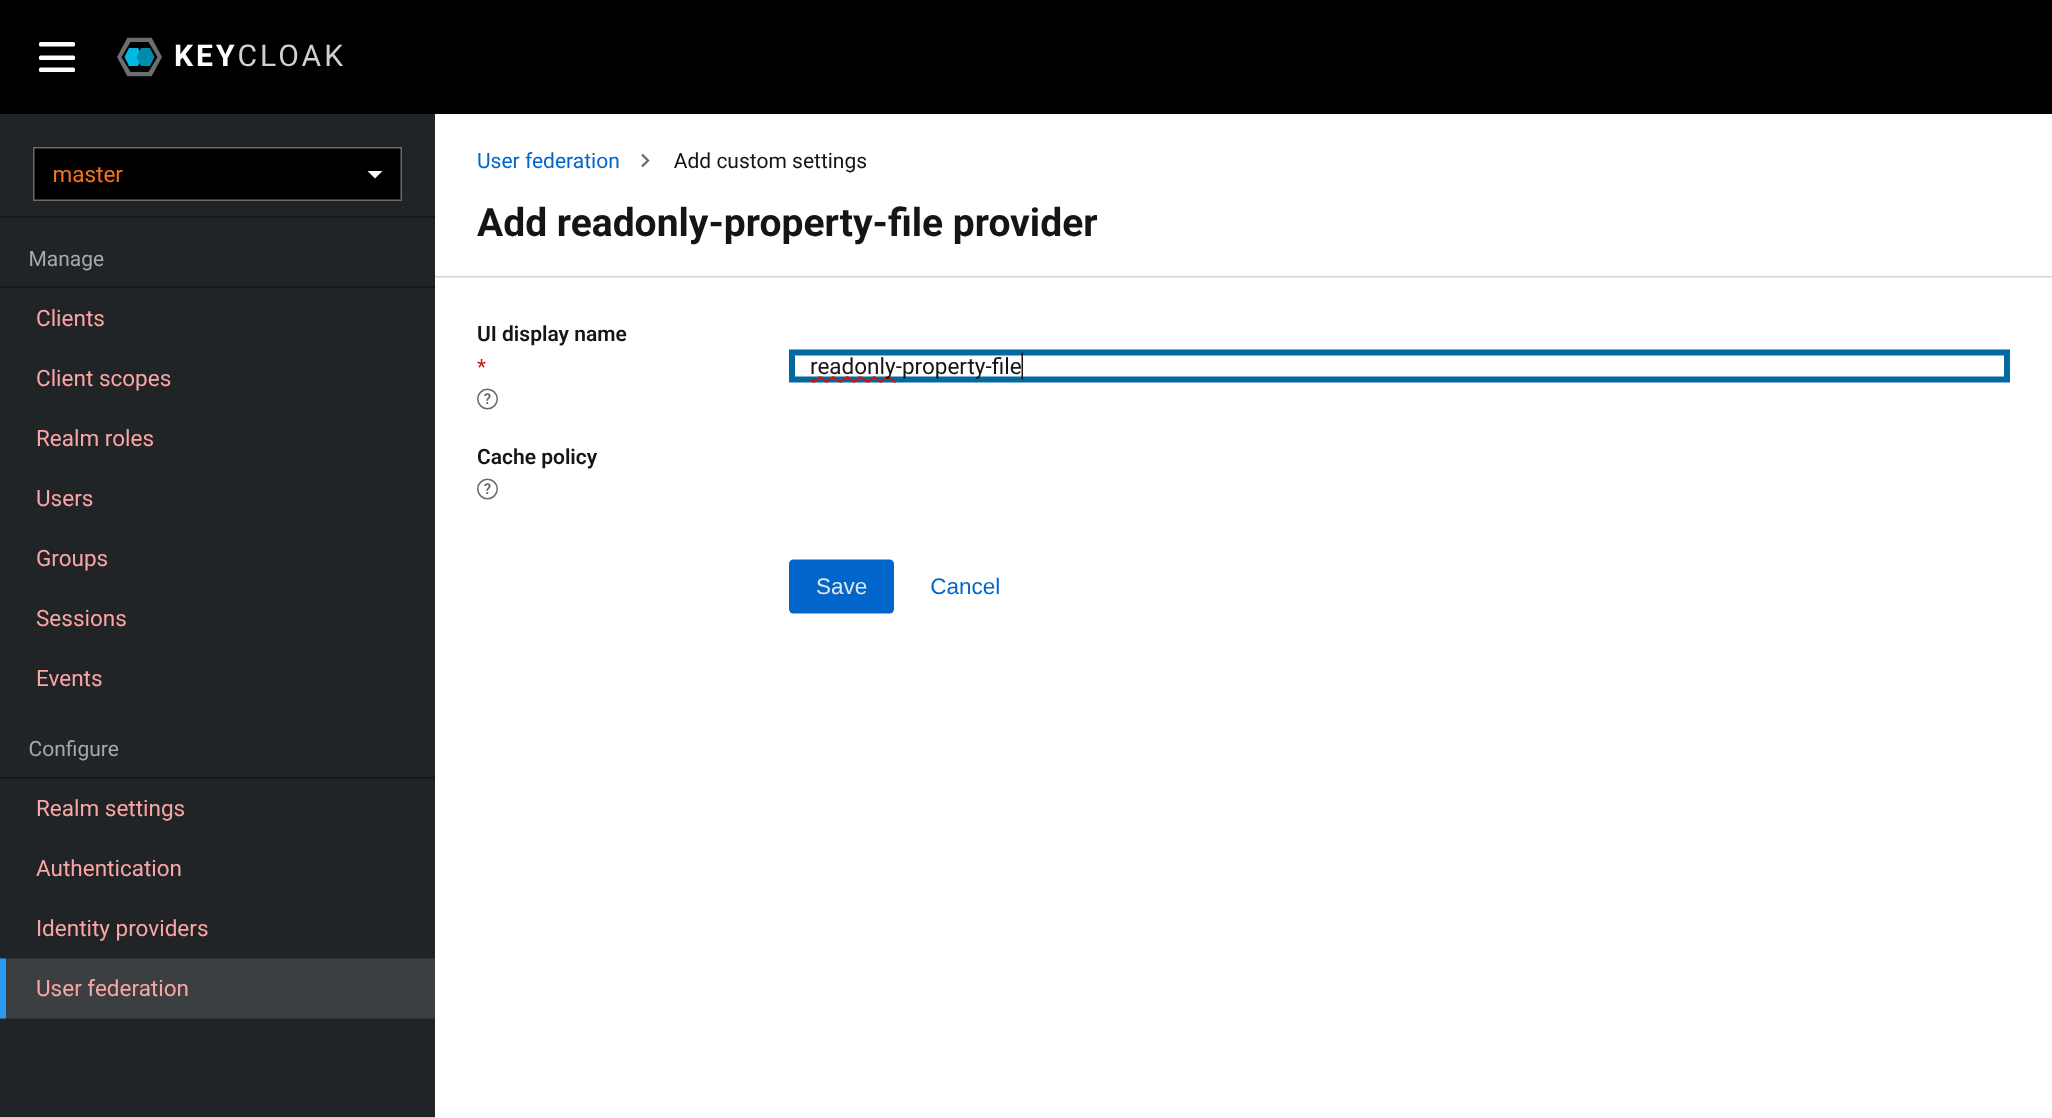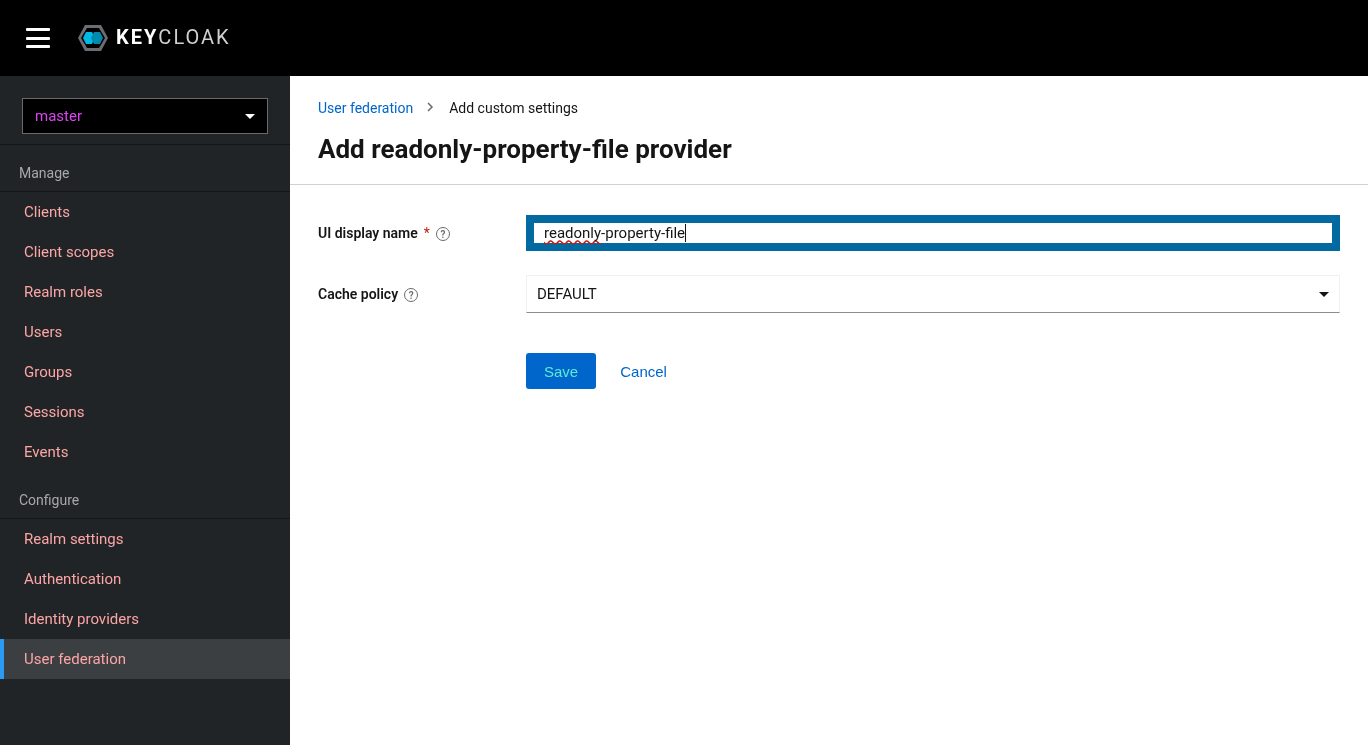--- a/index.html
+++ b/index.html
@@ -66,21 +66,21 @@
     display: flex;
     flex-direction: column;
     overflow-y: auto;
   }
   .realm-select-wrap {
     padding: 22px 22px 10px 22px;
   }
   .realm-select {
     border: 1px solid #6a6a6a;
     background: #000;
-    color: #d946ef;
+    color: #f97316;
     height: 36px;
     display: flex;
     align-items: center;
     justify-content: space-between;
     padding: 0 12px;
     cursor: pointer;
     font-size: 15px;
   }
   .realm-select .caret {
     width: 0; height: 0;
@@ -147,46 +147,47 @@
   }
 
   .form-row {
     display: flex;
     align-items: center;
     margin-bottom: 24px;
   }
   .form-label-cell {
     width: 208px;
     display: flex;
-    align-items: flex-end;
+    align-items: flex-start;
     gap: 6px;
     font-size: 14px;
     font-weight: 600;
     color: #151515;
+    flex-direction: column;
   }
   .req { color: #c9190b; font-weight: 400; }
   .help-icon {
     width: 14px; height: 14px;
     border: 1px solid #6a6a6a;
     border-radius: 50%;
     display: inline-flex;
     align-items: center;
     justify-content: center;
     font-size: 10px;
     color: #6a6a6a;
     cursor: help;
   }
   .form-control-cell {
     flex: 1;
     max-width: 820px;
   }
   .text-input {
     width: 100%;
-    height: 36px;
-    border: 8px solid #0369a1;
+    height: 22px;
+    border: 4px solid #0369a1;
     padding: 0 10px;
     font-size: 15px;
     color: #151515;
     outline: none;
     background: #fff;
   }
   .text-input .spelled {
     text-decoration: underline wavy #c9190b;
     text-decoration-skip-ink: none;
   }
@@ -221,21 +222,21 @@
 
   .actions {
     margin-top: 40px;
     margin-left: 208px;
     display: flex;
     gap: 24px;
     align-items: center;
   }
   .btn-primary {
     background: #0066cc;
-    color: #5eead4;
+    color: #e5e5e5;
     border: none;
     height: 36px;
     padding: 0 18px;
     font-size: 15px;
     cursor: pointer;
     border-radius: 3px;
   }
   .btn-link {
     background: none;
     border: none;
@@ -324,26 +325,20 @@
             <span class="text-cursor"></span>
         </div>
       </div>
     </div>
 
     <div class="form-row">
       <div class="form-label-cell">
         <span>Cache policy</span>
         <span class="help-icon">?</span>
       </div>
-      <div class="form-control-cell">
-        <div class="select">
-          <span>DEFAULT</span>
-          <span class="caret"></span>
-        </div>
-      </div>
     </div>
 
     <div class="actions">
       <button class="btn-primary">Save</button>
       <button class="btn-link">Cancel</button>
     </div>
 
   </main>
 
 </div>

